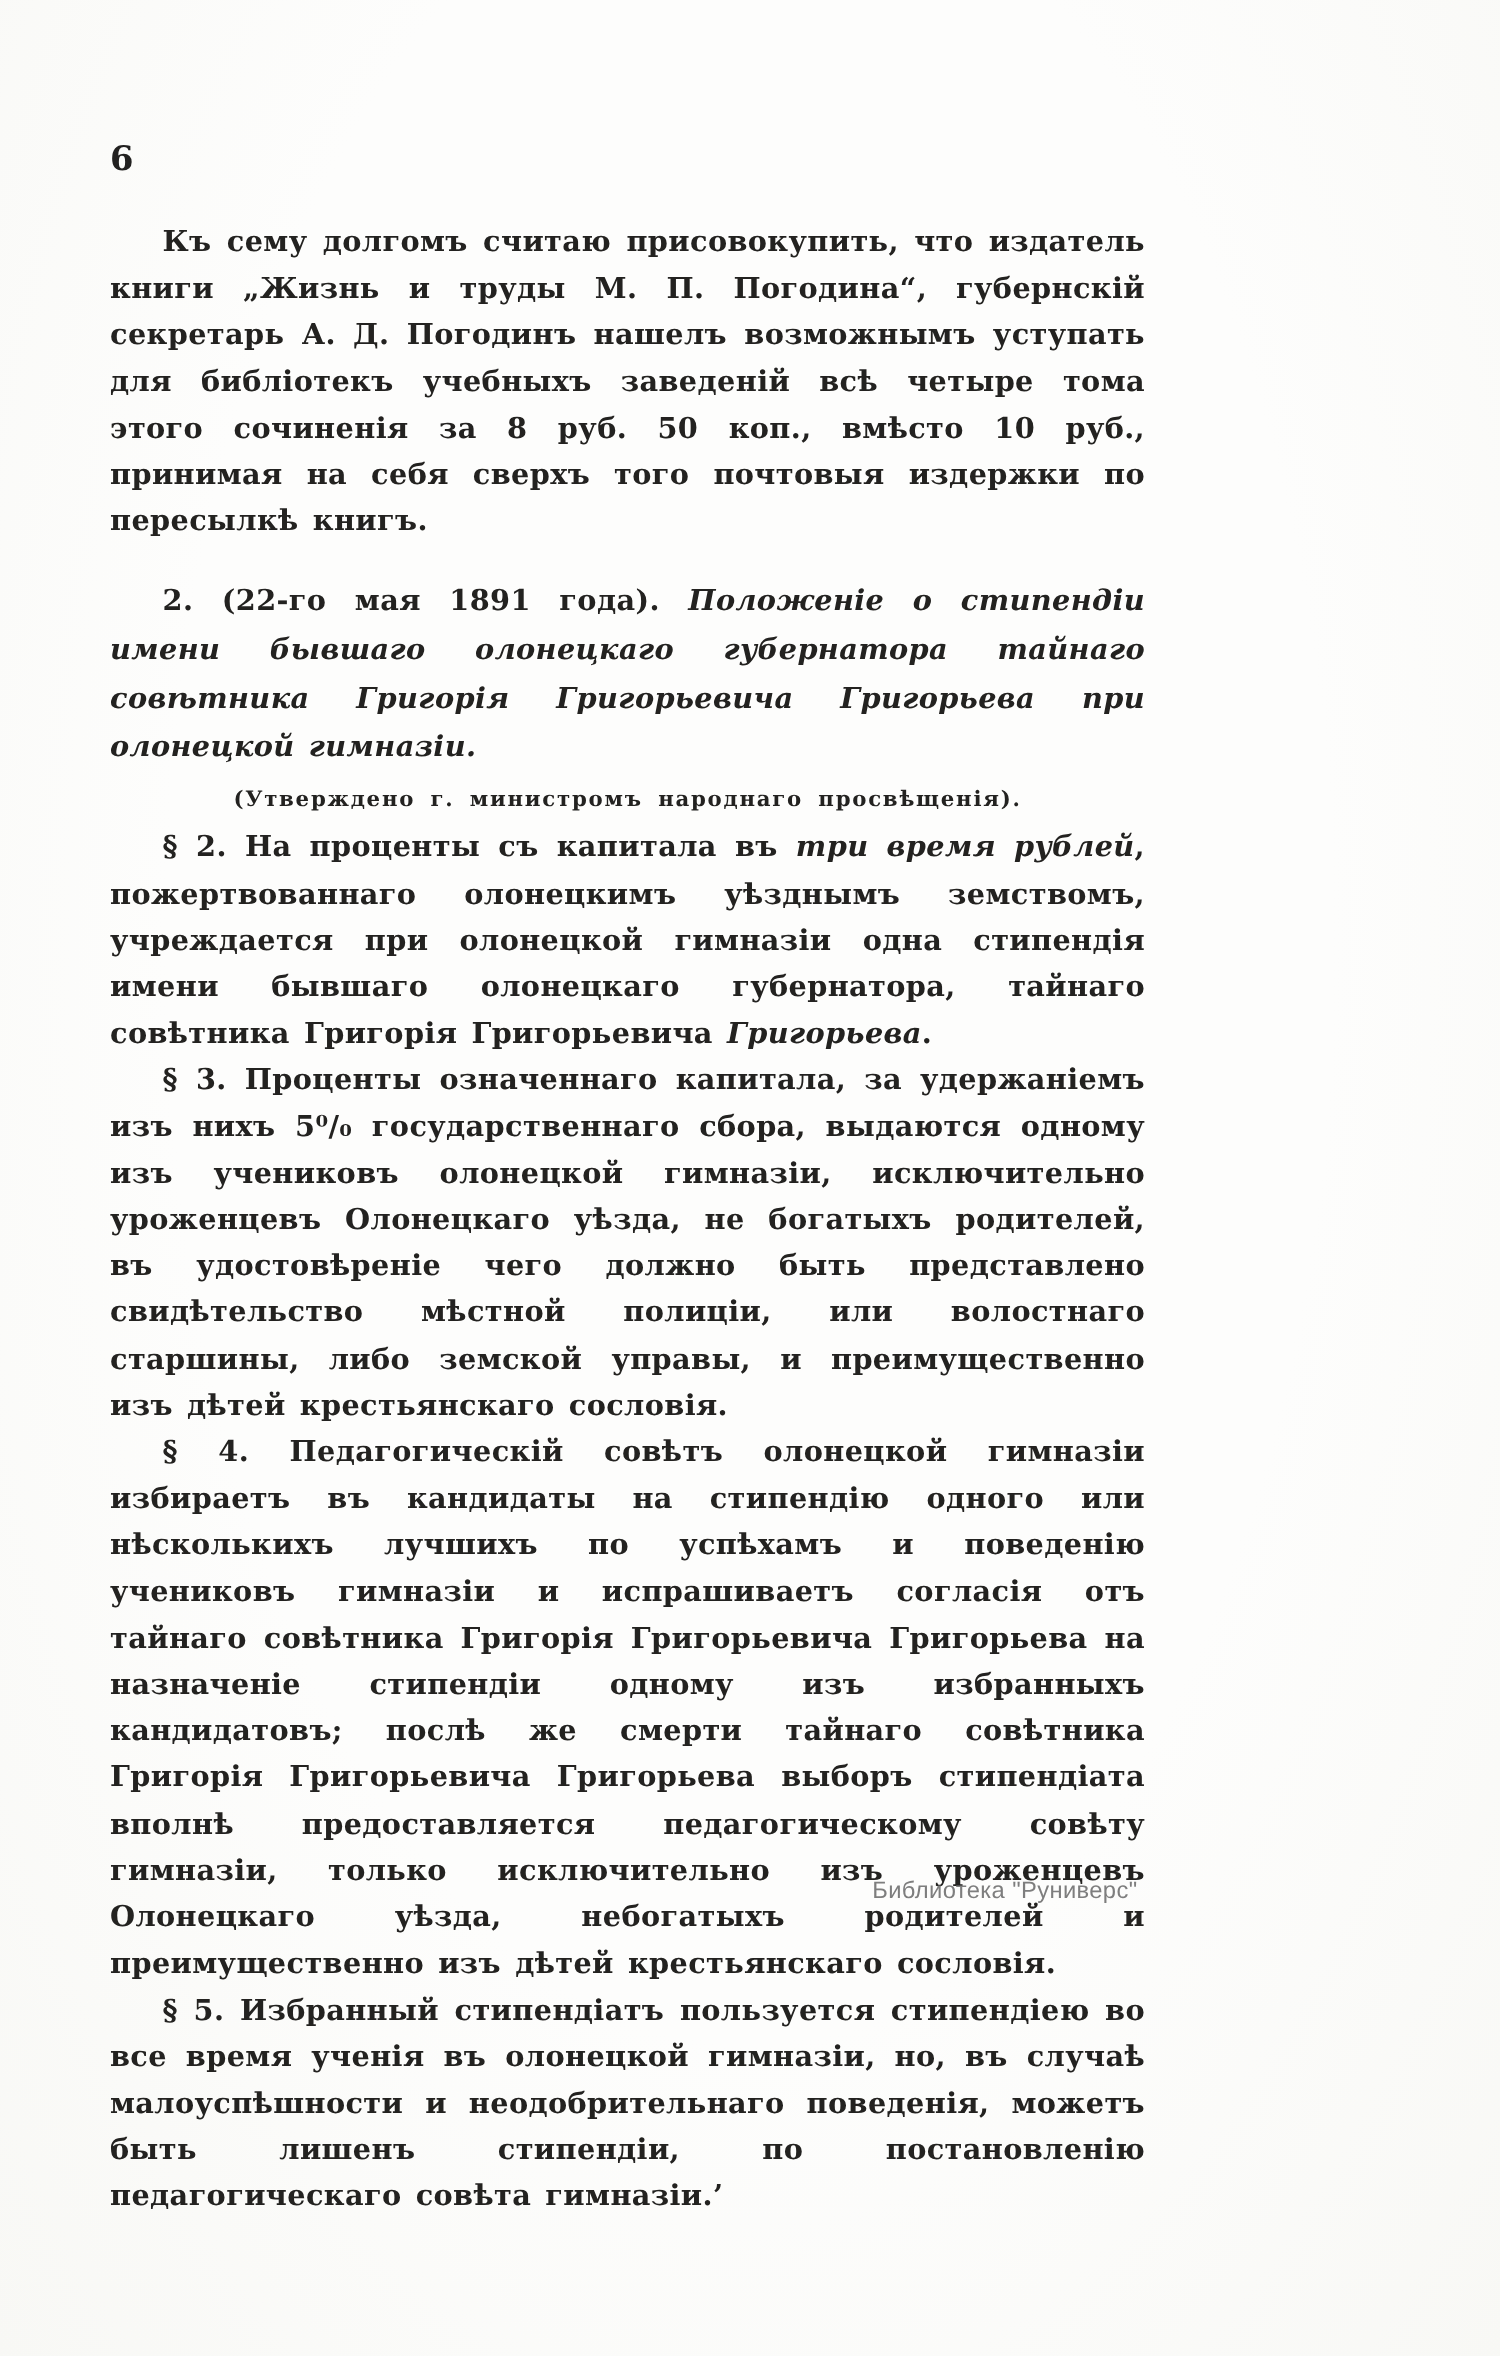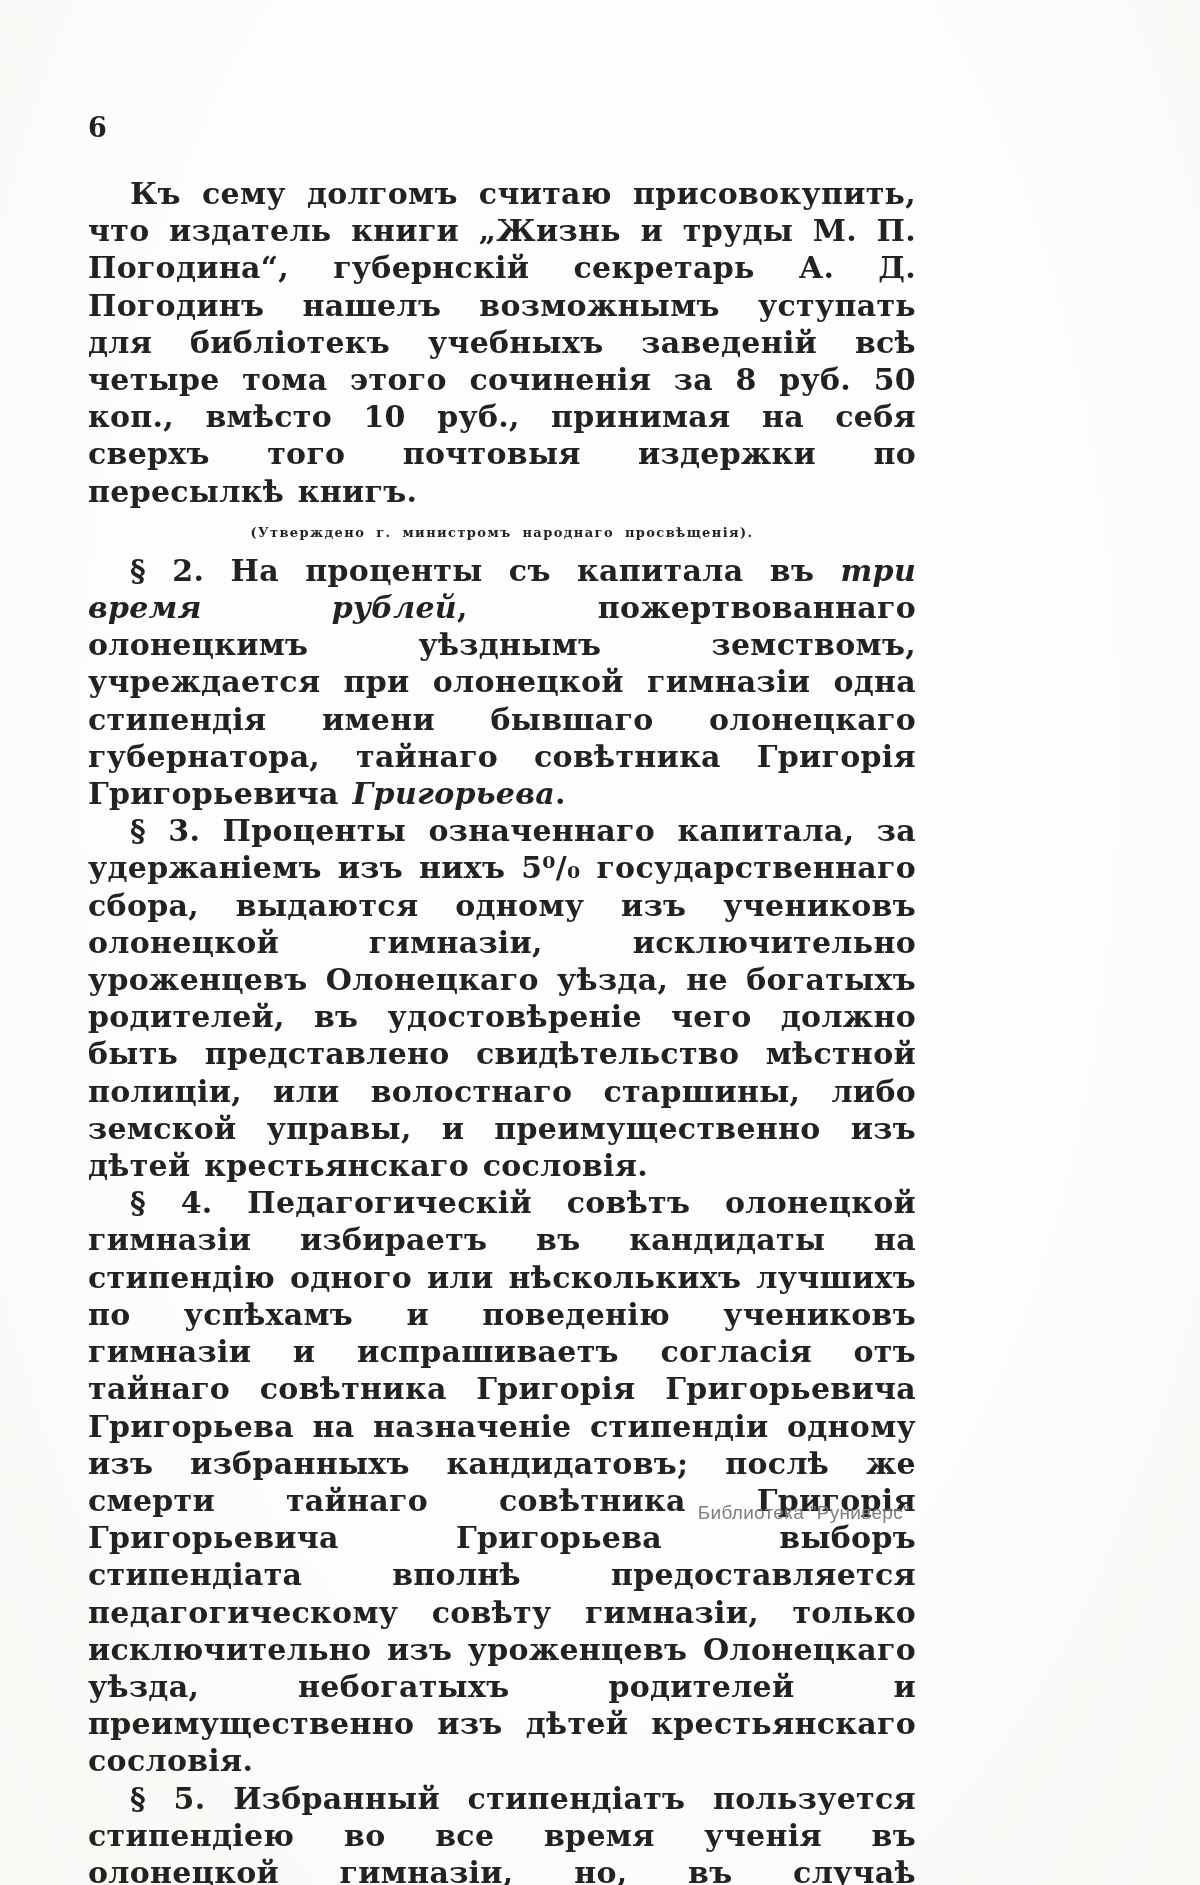--- a/index.html
+++ b/index.html
@@ -37,39 +37,39 @@
     text-align: center;
     font-size: 17.5px;
     font-weight: 700;
     letter-spacing: 2.6px;
     word-spacing: 9px;
     white-space: nowrap;
   }
   .head-spacer { width: 46px; }
   .para {
     margin: 0;
-    font-size: 30px;
+    font-size: 23px;
     line-height: 37.2px;
     font-weight: 700;
     text-align: justify;
     text-indent: 42px;
     letter-spacing: 0.3px;
     word-spacing: 3px;
     color: #232220;
   }
   .para em { font-style: italic; }
   .decree-heading {
     margin-top: 26px;
     line-height: 39px;
   }
   .approval {
     margin: 8px 0 4px 0;
     text-align: center;
     text-indent: 0;
-    font-size: 13px;
+    font-size: 17px;
     line-height: 30px;
     font-weight: 700;
     letter-spacing: 1.4px;
     word-spacing: 5px;
   }
   .watermark {
     position: absolute;
     top: 1502px;
     right: 290px;
     font-family: "Liberation Sans", sans-serif;
@@ -85,20 +85,21 @@
 <div class="page">
   <div class="column">
 
     <div class="running-head">
       <span class="page-num">6</span>
       <span class="head-spacer"></span>
     </div>
 
     <p class="para">Къ сему долгомъ считаю присовокупить, что издатель книги „Жизнь и труды М. П. Погодина“, губернскій секретарь А. Д. Погодинъ нашелъ возможнымъ уступать для библіотекъ учебныхъ заведеній всѣ четыре тома этого сочиненія за 8 руб. 50 коп., вмѣсто 10 руб., принимая на себя сверхъ того почтовыя издержки по пересылкѣ книгъ.</p>
 
+    <p class="para decree-heading"><span>2. (22-го мая 1891 года).</span> <em>Положеніе о стипендіи имени бывшаго олонецкаго губернатора тайнаго совѣтника Григорія Григорьевича Григорьева при олонецкой гимназіи.</em></p>
 
     <p class="para approval">(Утверждено г. министромъ народнаго просвѣщенія).</p>
 
     <p class="para"><span>§ 2. На проценты съ капитала въ </span><em>три время рублей</em><span>, пожертвованнаго олонецкимъ уѣзднымъ земствомъ, учреждается при олонецкой гимназіи одна стипендія имени бывшаго олонецкаго губернатора, тайнаго совѣтника Григорія Григорьевича </span><em>Григорьева</em><span>.</span></p>
 
 
     <p class="para">§ 3. Проценты означеннаго капитала, за удержаніемъ изъ нихъ 5⁰/₀ государственнаго сбора, выдаются одному изъ учениковъ олонецкой гимназіи, исключительно уроженцевъ Олонецкаго уѣзда, не богатыхъ родителей, въ удостовѣреніе чего должно быть представлено свидѣтельство мѣстной полиціи, или волостнаго старшины, либо земской управы, и преимущественно изъ дѣтей крестьянскаго сословія.</p>
 
     <p class="para">§ 4. Педагогическій совѣтъ олонецкой гимназіи избираетъ въ кандидаты на стипендію одного или нѣсколькихъ лучшихъ по успѣхамъ и поведенію учениковъ гимназіи и испрашиваетъ согласія отъ тайнаго совѣтника Григорія Григорьевича Григорьева на назначеніе стипендіи одному изъ избранныхъ кандидатовъ; послѣ же смерти тайнаго совѣтника Григорія Григорьевича Григорьева выборъ стипендіата вполнѣ предоставляется педагогическому совѣту гимназіи, только исключительно изъ уроженцевъ Олонецкаго уѣзда, небогатыхъ родителей и преимущественно изъ дѣтей крестьянскаго сословія.</p>
 

